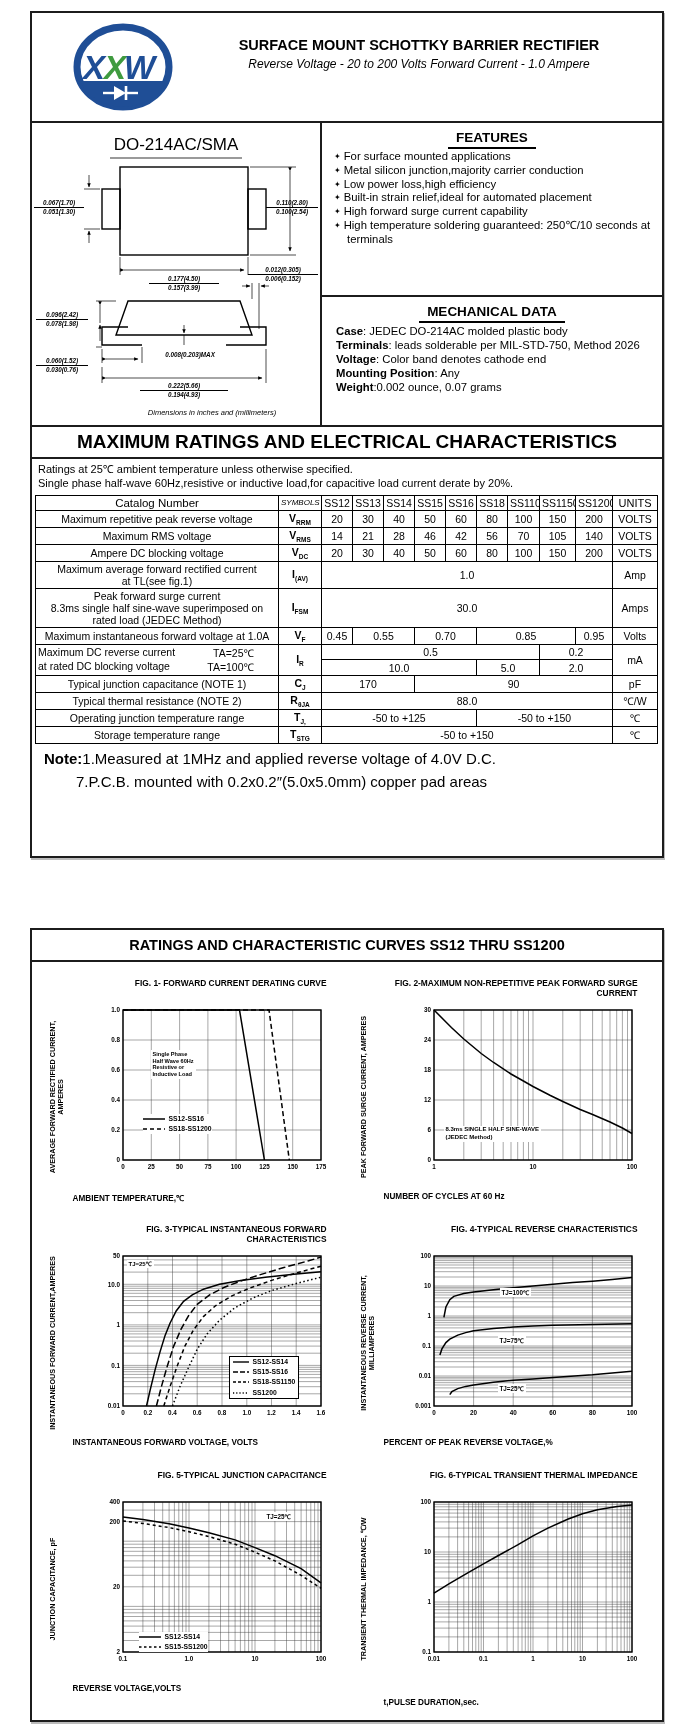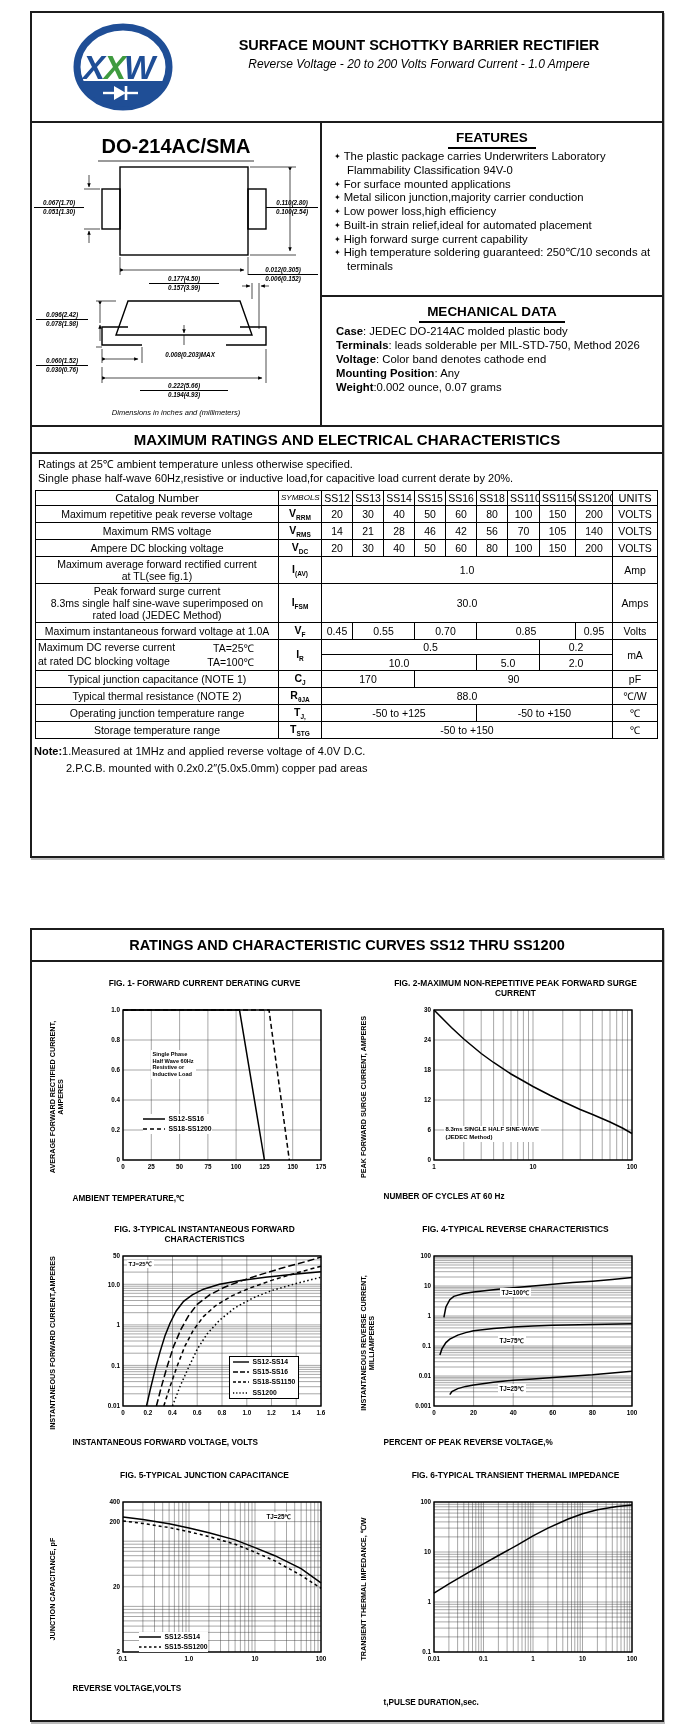--- a/index.html
+++ b/index.html
@@ -26,52 +26,52 @@
   .sec-head span{border-bottom:2px solid #000;padding:0 8px 2px;}
   .features{height:172px;border-bottom:2px solid #1c1c1c;}
   .feat-list{margin:2px 4px 0 12px;padding:0;list-style:none;font-size:11.3px;line-height:1.22;}
   .feat-list li{padding-left:13px;text-indent:-13px;}
   .bullet{font-size:8px;vertical-align:1px;margin-right:3px;}
   .mech-body{font-size:11.3px;line-height:1.25;margin:2px 10px 0 14px;}
   .mech-item b{font-weight:bold;}
 
   
   .pkg-title{position:absolute;top:12px;left:0;width:100%;text-align:center;
-    font-weight:bold;font-size:20px;}
+    font-weight:normal;font-size:17px;}
   .pkg-title span{border-bottom:2px solid #9a9a9a;padding:0 4px 3px;}
   .dim{position:absolute;font-size:6.3px;font-style:italic;font-weight:bold;
     text-align:center;line-height:1.25;}
   .dim .b{display:block;border-top:0.9px solid #000;}
   .pkg-caption{position:absolute;bottom:8px;width:100%;text-align:center;
-    font-size:7.5px;font-style:italic;}
+    font-size:7.5px;font-style:italic;padding-left:36px;}
 
   
   .ratings-bar{border-bottom:2px solid #1c1c1c;text-align:center;font-weight:bold;
-    font-size:15px;padding:4px 0;}
+    font-size:19px;padding:4px 0;}
   .conds{font-size:11px;line-height:1.3;padding:3px 6px 4px;}
   table.ratings{border-collapse:collapse;table-layout:fixed;width:622px;margin:0 3px;font-size:10.5px;}
   table.ratings td,table.ratings th{border:1px solid #000;padding:1px 2px;text-align:center;
     vertical-align:middle;font-weight:normal;overflow:hidden;}
   td.lbl{text-align:left;padding-left:5px;}
   th.corner{text-align:left;padding-left:22px;font-size:11.5px;font-weight:normal;}
   th.symhdr{font-style:italic;font-size:8px;}
   th.part{font-weight:bold;font-size:10.5px;}
   th.unitshdr{font-weight:bold;font-size:11px;}
   .sym{font-weight:bold;font-size:10.5px;}
   .sym sub{font-size:6.5px;font-weight:bold;}
   .irline{display:flex;justify-content:space-between;padding-right:22px;}
-  .notes{font-size:11px;padding:4px 2px;line-height:1.5;}
+  .notes{font-size:15px;padding:4px 12px;line-height:1.5;}
   .notes .n2{padding-left:32px;}
 
   
   .curves-head{border-bottom:2px solid #1c1c1c;text-align:center;font-weight:bold;
     font-size:14.5px;padding:7px 0;}
   .figs{display:grid;grid-template-columns:1fr 1fr;padding:16px 4px 4px;row-gap:8px;}
   .fig{position:relative;width:306px;height:238px;justify-self:center;}
-  .fig-title{position:absolute;top:0;left:44px;width:244px;text-align:center;
+  .fig-title{position:absolute;top:0;left:44px;width:244px;text-align:right;
     font-weight:bold;font-size:8.4px;line-height:1.2;}
   .chart{position:absolute;left:46px;top:26px;}
   .ylab{position:absolute;left:-72px;top:108px;width:186px;height:22px;
     transform:rotate(-90deg);text-align:center;font-size:7.2px;font-weight:bold;line-height:1.15;}
   .xlab{position:absolute;top:214px;left:34px;width:250px;text-align:left;
     font-weight:bold;font-size:8.2px;}
   .ov{position:absolute;background:#fff;font-weight:bold;}
   .leg-row{display:flex;align-items:center;line-height:1.5;}
   .leg-row svg{margin-right:4px;flex:0 0 auto;}
   .leg-row span{font-size:6.8px;font-weight:bold;white-space:nowrap;}
@@ -179,21 +179,20 @@
       <div class="dim" style="left:108px;top:259px;width:88px;">
         <span>0.222(5.66)</span><span class="b">0.194(4.93)</span>
       </div>
       <div class="pkg-caption">Dimensions in inches and (millimeters)</div>
     </div>
 
     <div class="col-right">
       <div class="features">
         <div class="sec-head"><span>FEATURES</span></div>
         <ul class="feat-list">
-          <li><span class="bullet">✦</span><span>The plastic package carries Underwriters Laboratory Flammability Classification 94V-0</span></li>
           <li><span class="bullet">✦</span><span>For surface mounted applications</span></li>
           <li><span class="bullet">✦</span><span>Metal silicon junction,majority carrier conduction</span></li>
           <li><span class="bullet">✦</span><span>Low power loss,high efficiency</span></li>
           <li><span class="bullet">✦</span><span>Built-in strain relief,ideal for automated placement</span></li>
           <li><span class="bullet">✦</span><span>High forward surge current capability</span></li>
           <li><span class="bullet">✦</span><span>High temperature soldering guaranteed: 250℃/10 seconds at terminals</span></li>
         </ul>
       </div>
       <div>
         <div class="sec-head"><span>MECHANICAL DATA</span></div>
@@ -360,21 +359,21 @@
       <td class="lbl">Storage temperature range</td>
       <td><span class="sym"><span>T</span><sub>STG</sub></span></td>
       <td colspan="9">-50 to +150</td>
       <td>℃</td>
     </tr>
   </tbody>
     </table>
 
   <div class="notes">
     <div><b>Note:</b><span>1.Measured at 1MHz and applied reverse voltage of 4.0V D.C.</span></div>
-    <div class="n2">2.P.C.B. mounted with 0.2x0.2″(5.0x5.0mm) copper pad areas</div>
+    <div class="n2">7.P.C.B. mounted with 0.2x0.2″(5.0x5.0mm) copper pad areas</div>
   </div>
 </div>
 
 <div class="page" id="page2">
   <div class="curves-head">RATINGS AND CHARACTERISTIC CURVES SS12 THRU SS1200</div>
 
   <div class="figs">
 
     <div class="fig">
       <div class="fig-title">FIG. 1- FORWARD CURRENT DERATING CURVE</div>

